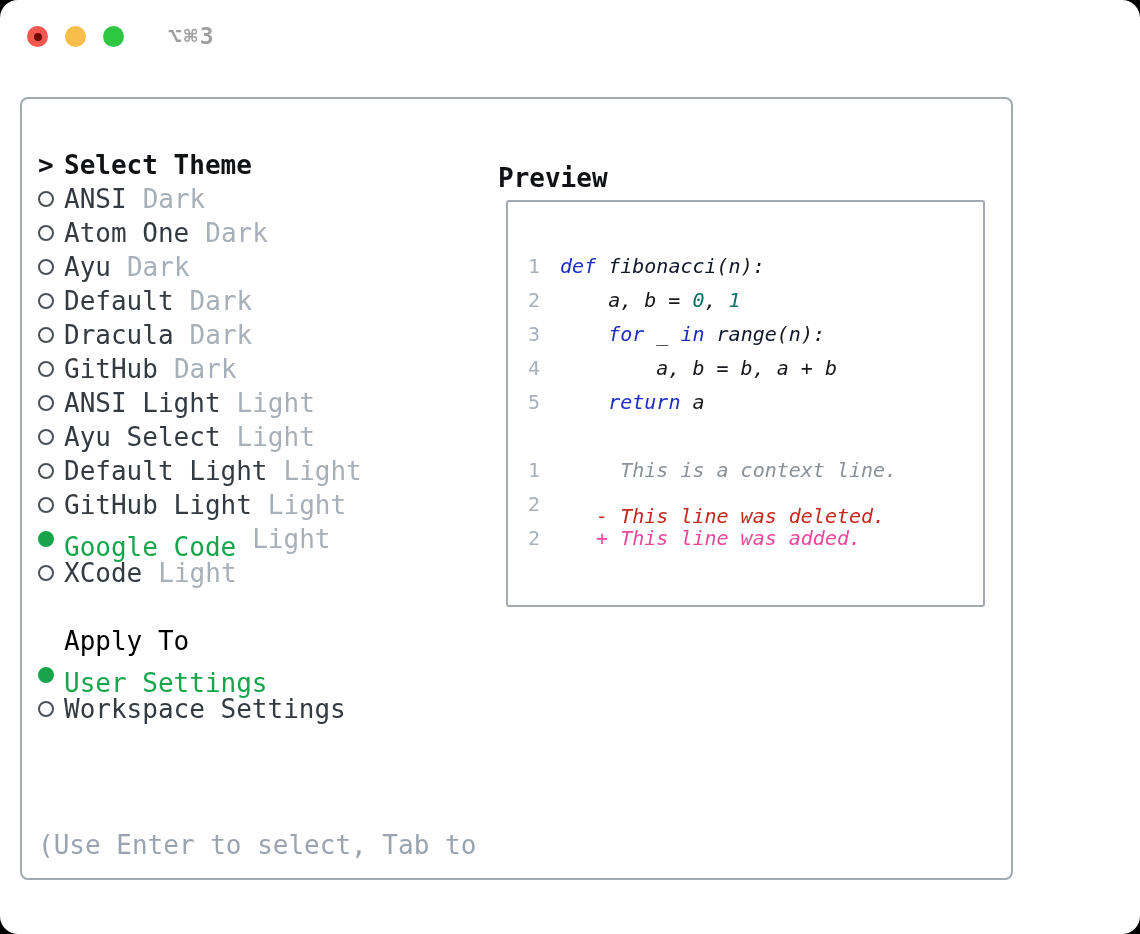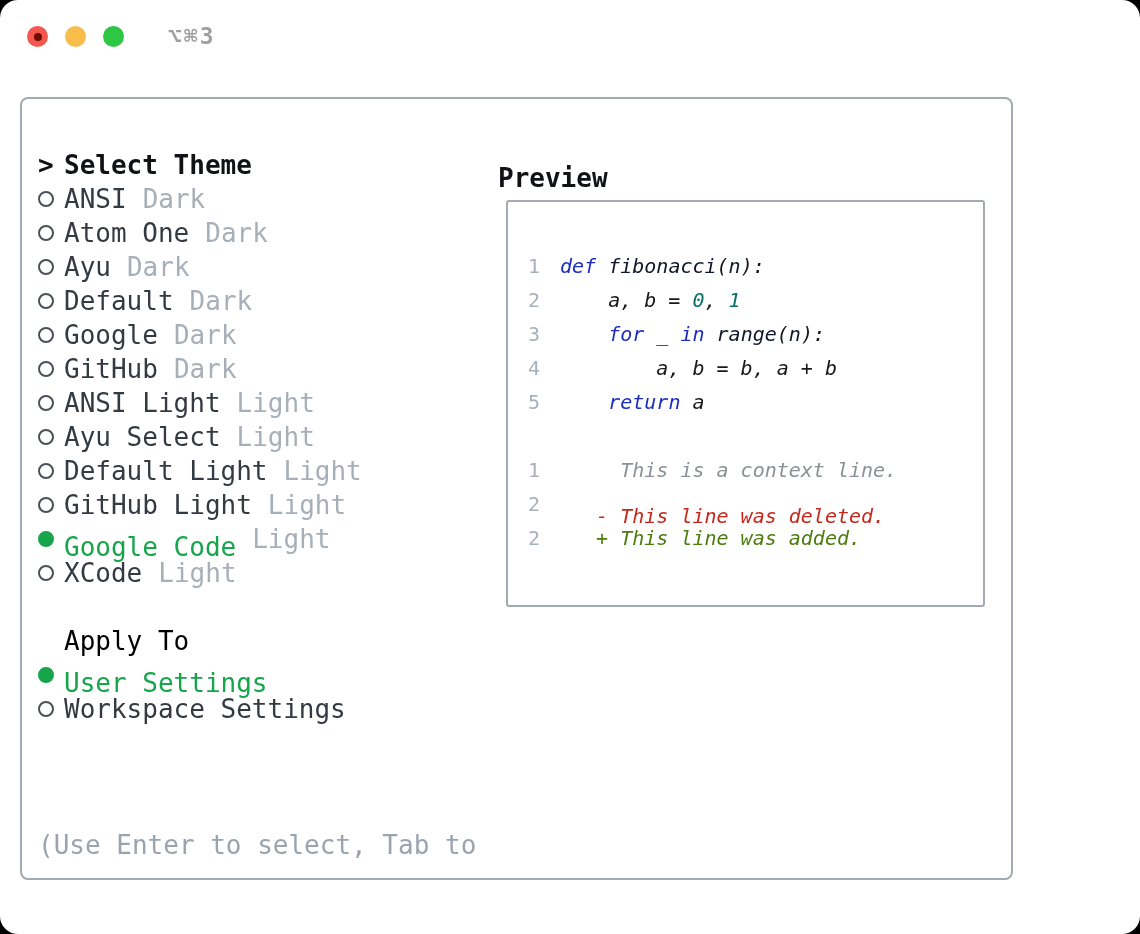--- a/index.html
+++ b/index.html
@@ -44,21 +44,21 @@
   .cline{height:34px;display:flex;align-items:center;font-size:20px;}
   .ln{display:inline-block;width:32px;flex:0 0 32px;color:#a8b1bb;font-style:normal;white-space:pre;}
   .ctext{white-space:pre;font-style:italic;}
   .ctext span{white-space:pre;}
   .tk-kw{color:#1c2dc2;text-align:right;}
   .tk-fn{color:#0f172a;}
   .tk-num{color:#0c7069;}
   .tk-pl{color:#17181c;}
   .diff-context{color:#8b9198;}
   .diff-deleted{color:#c5281c;margin-top:23px;}
-  .diff-added{color:#4d7c0f;}
+  .diff-added{color:#ec4899;}
 </style>
 </head>
 <body>
 
 <div class="page">
 
   <div class="titlebar">
     <span class="light red">
         <span class="reddot"></span>
       </span>
@@ -101,21 +101,21 @@
             <span class="marker">
               <span class="radio"></span>
             </span>
             <span class="tname">Default</span>
             <span class="ttag">Dark</span>
           </div>
           <div class="row">
             <span class="marker">
               <span class="radio"></span>
             </span>
-            <span class="tname">Google</span>
+            <span class="tname">Dracula</span>
             <span class="ttag">Dark</span>
           </div>
           <div class="row">
             <span class="marker">
               <span class="radio"></span>
             </span>
             <span class="tname">GitHub</span>
             <span class="ttag">Dark</span>
           </div>
           <div class="row">

